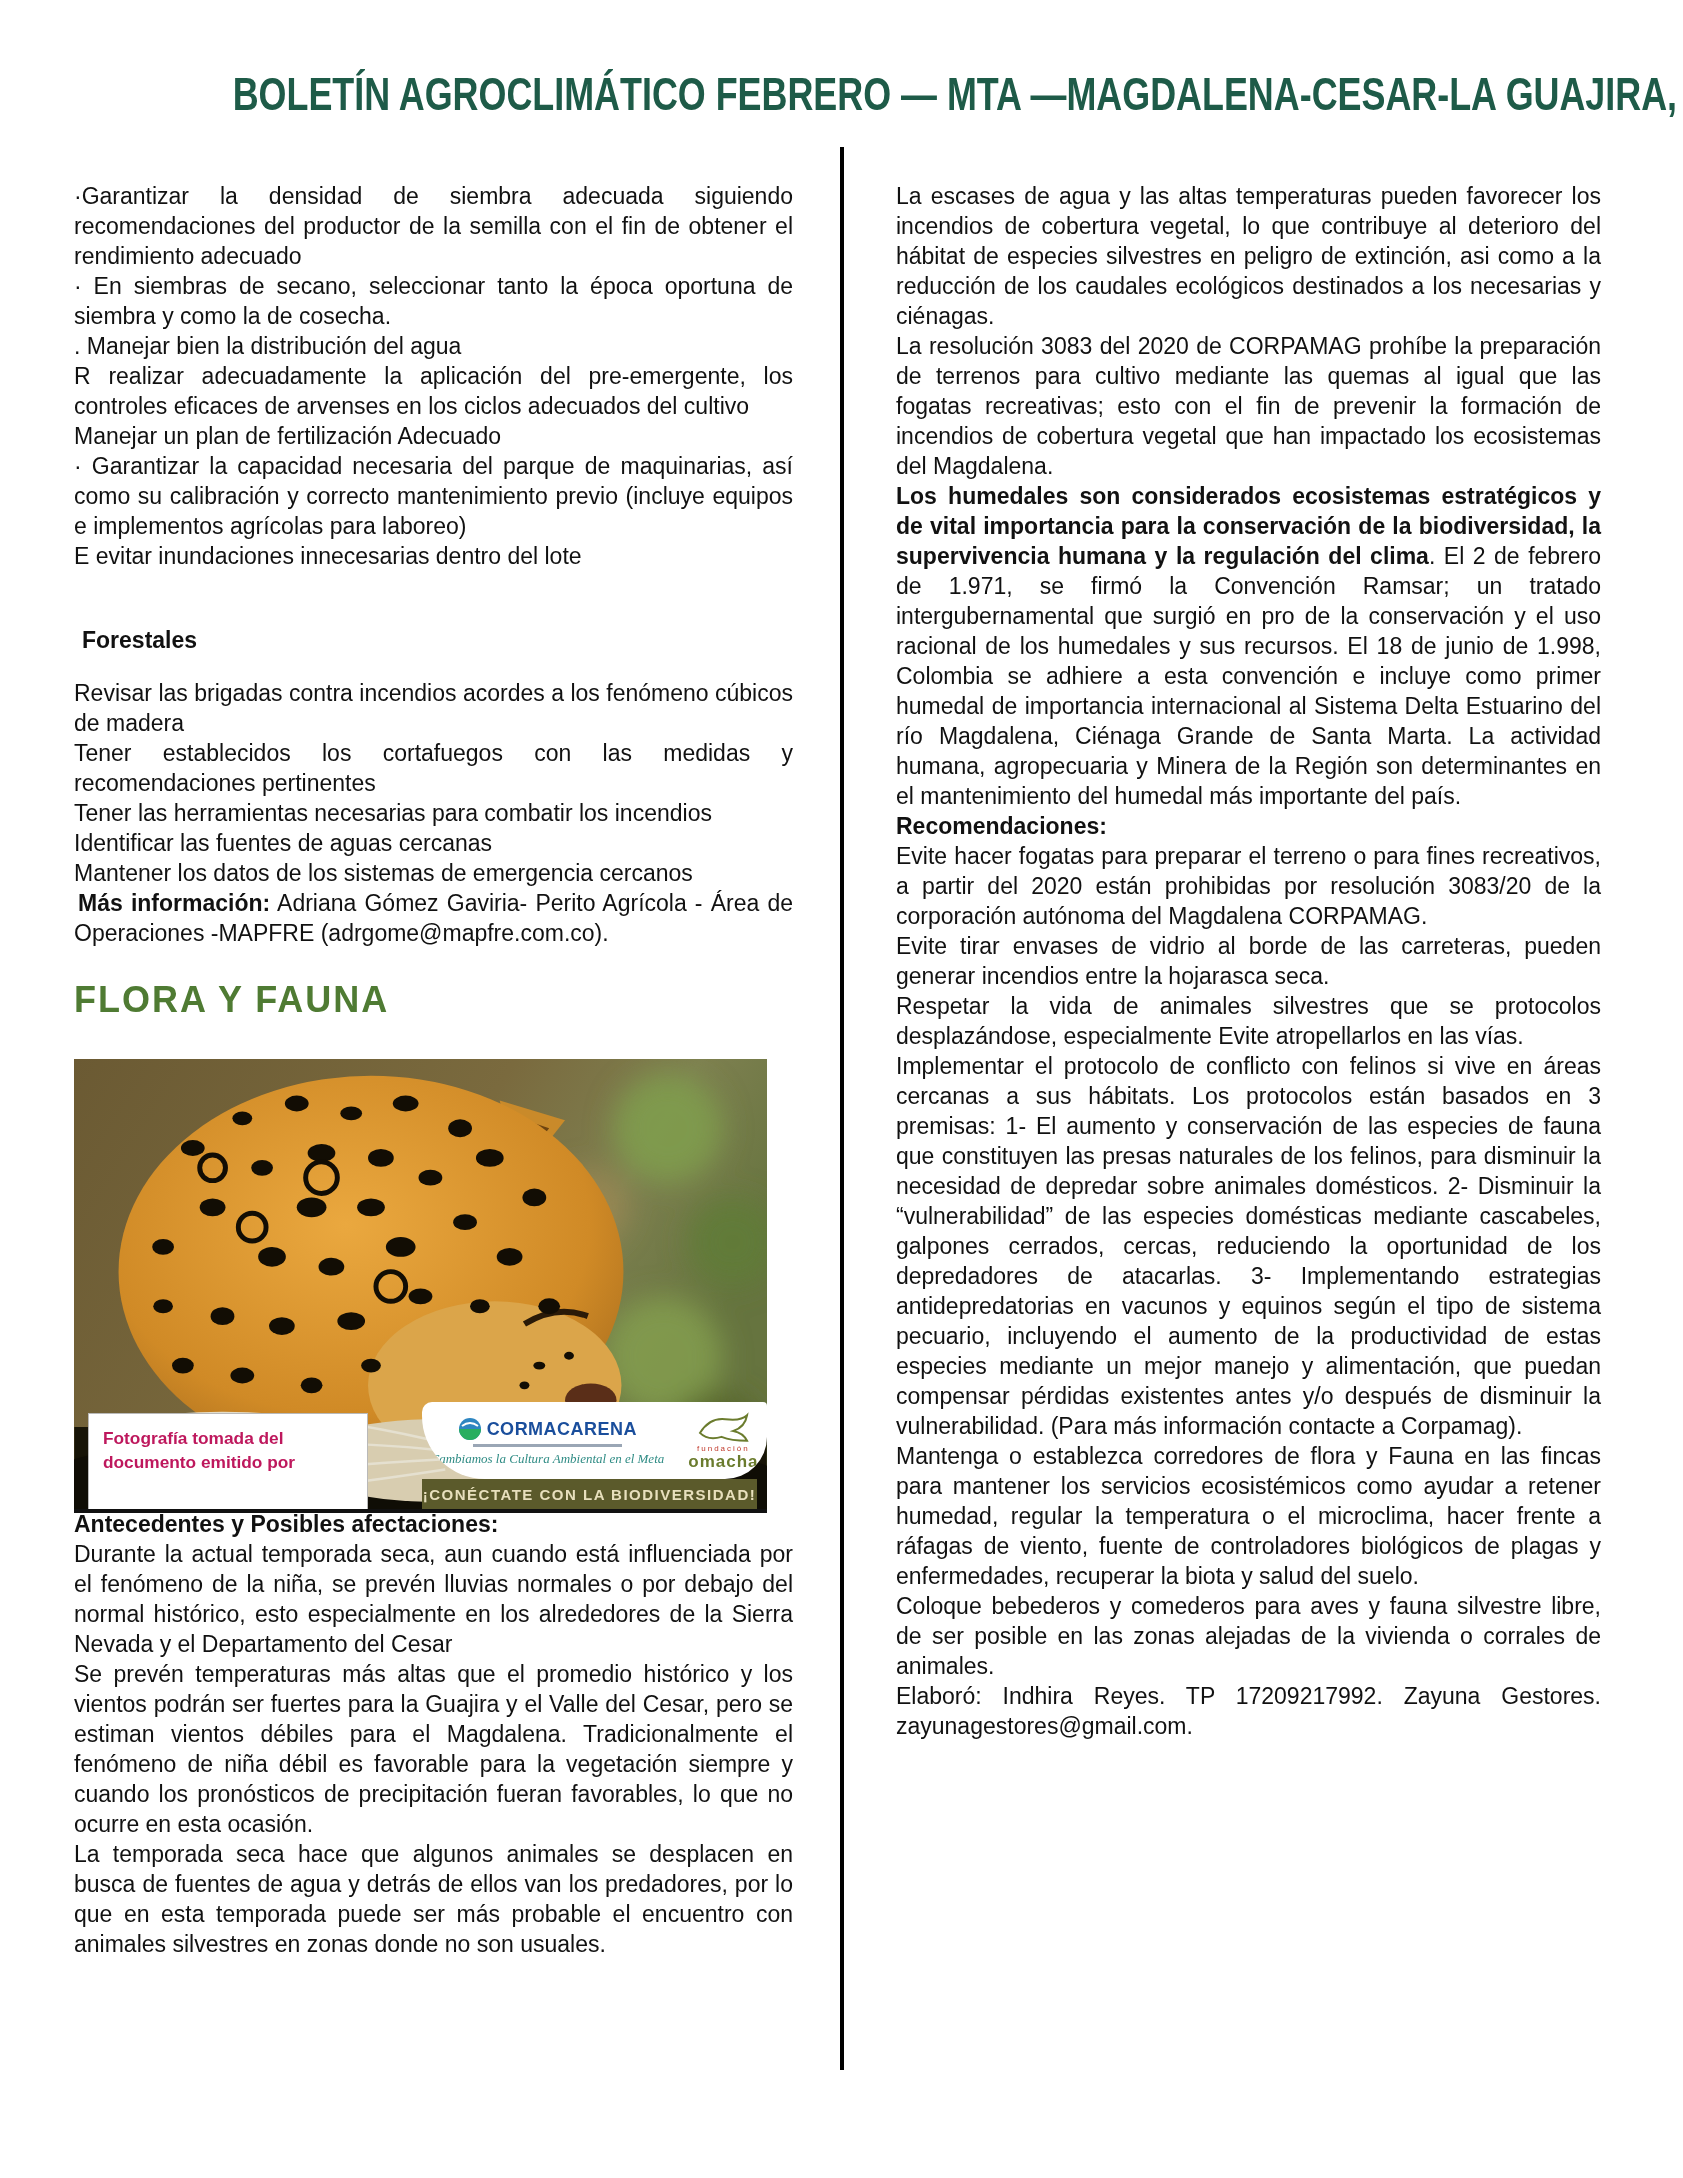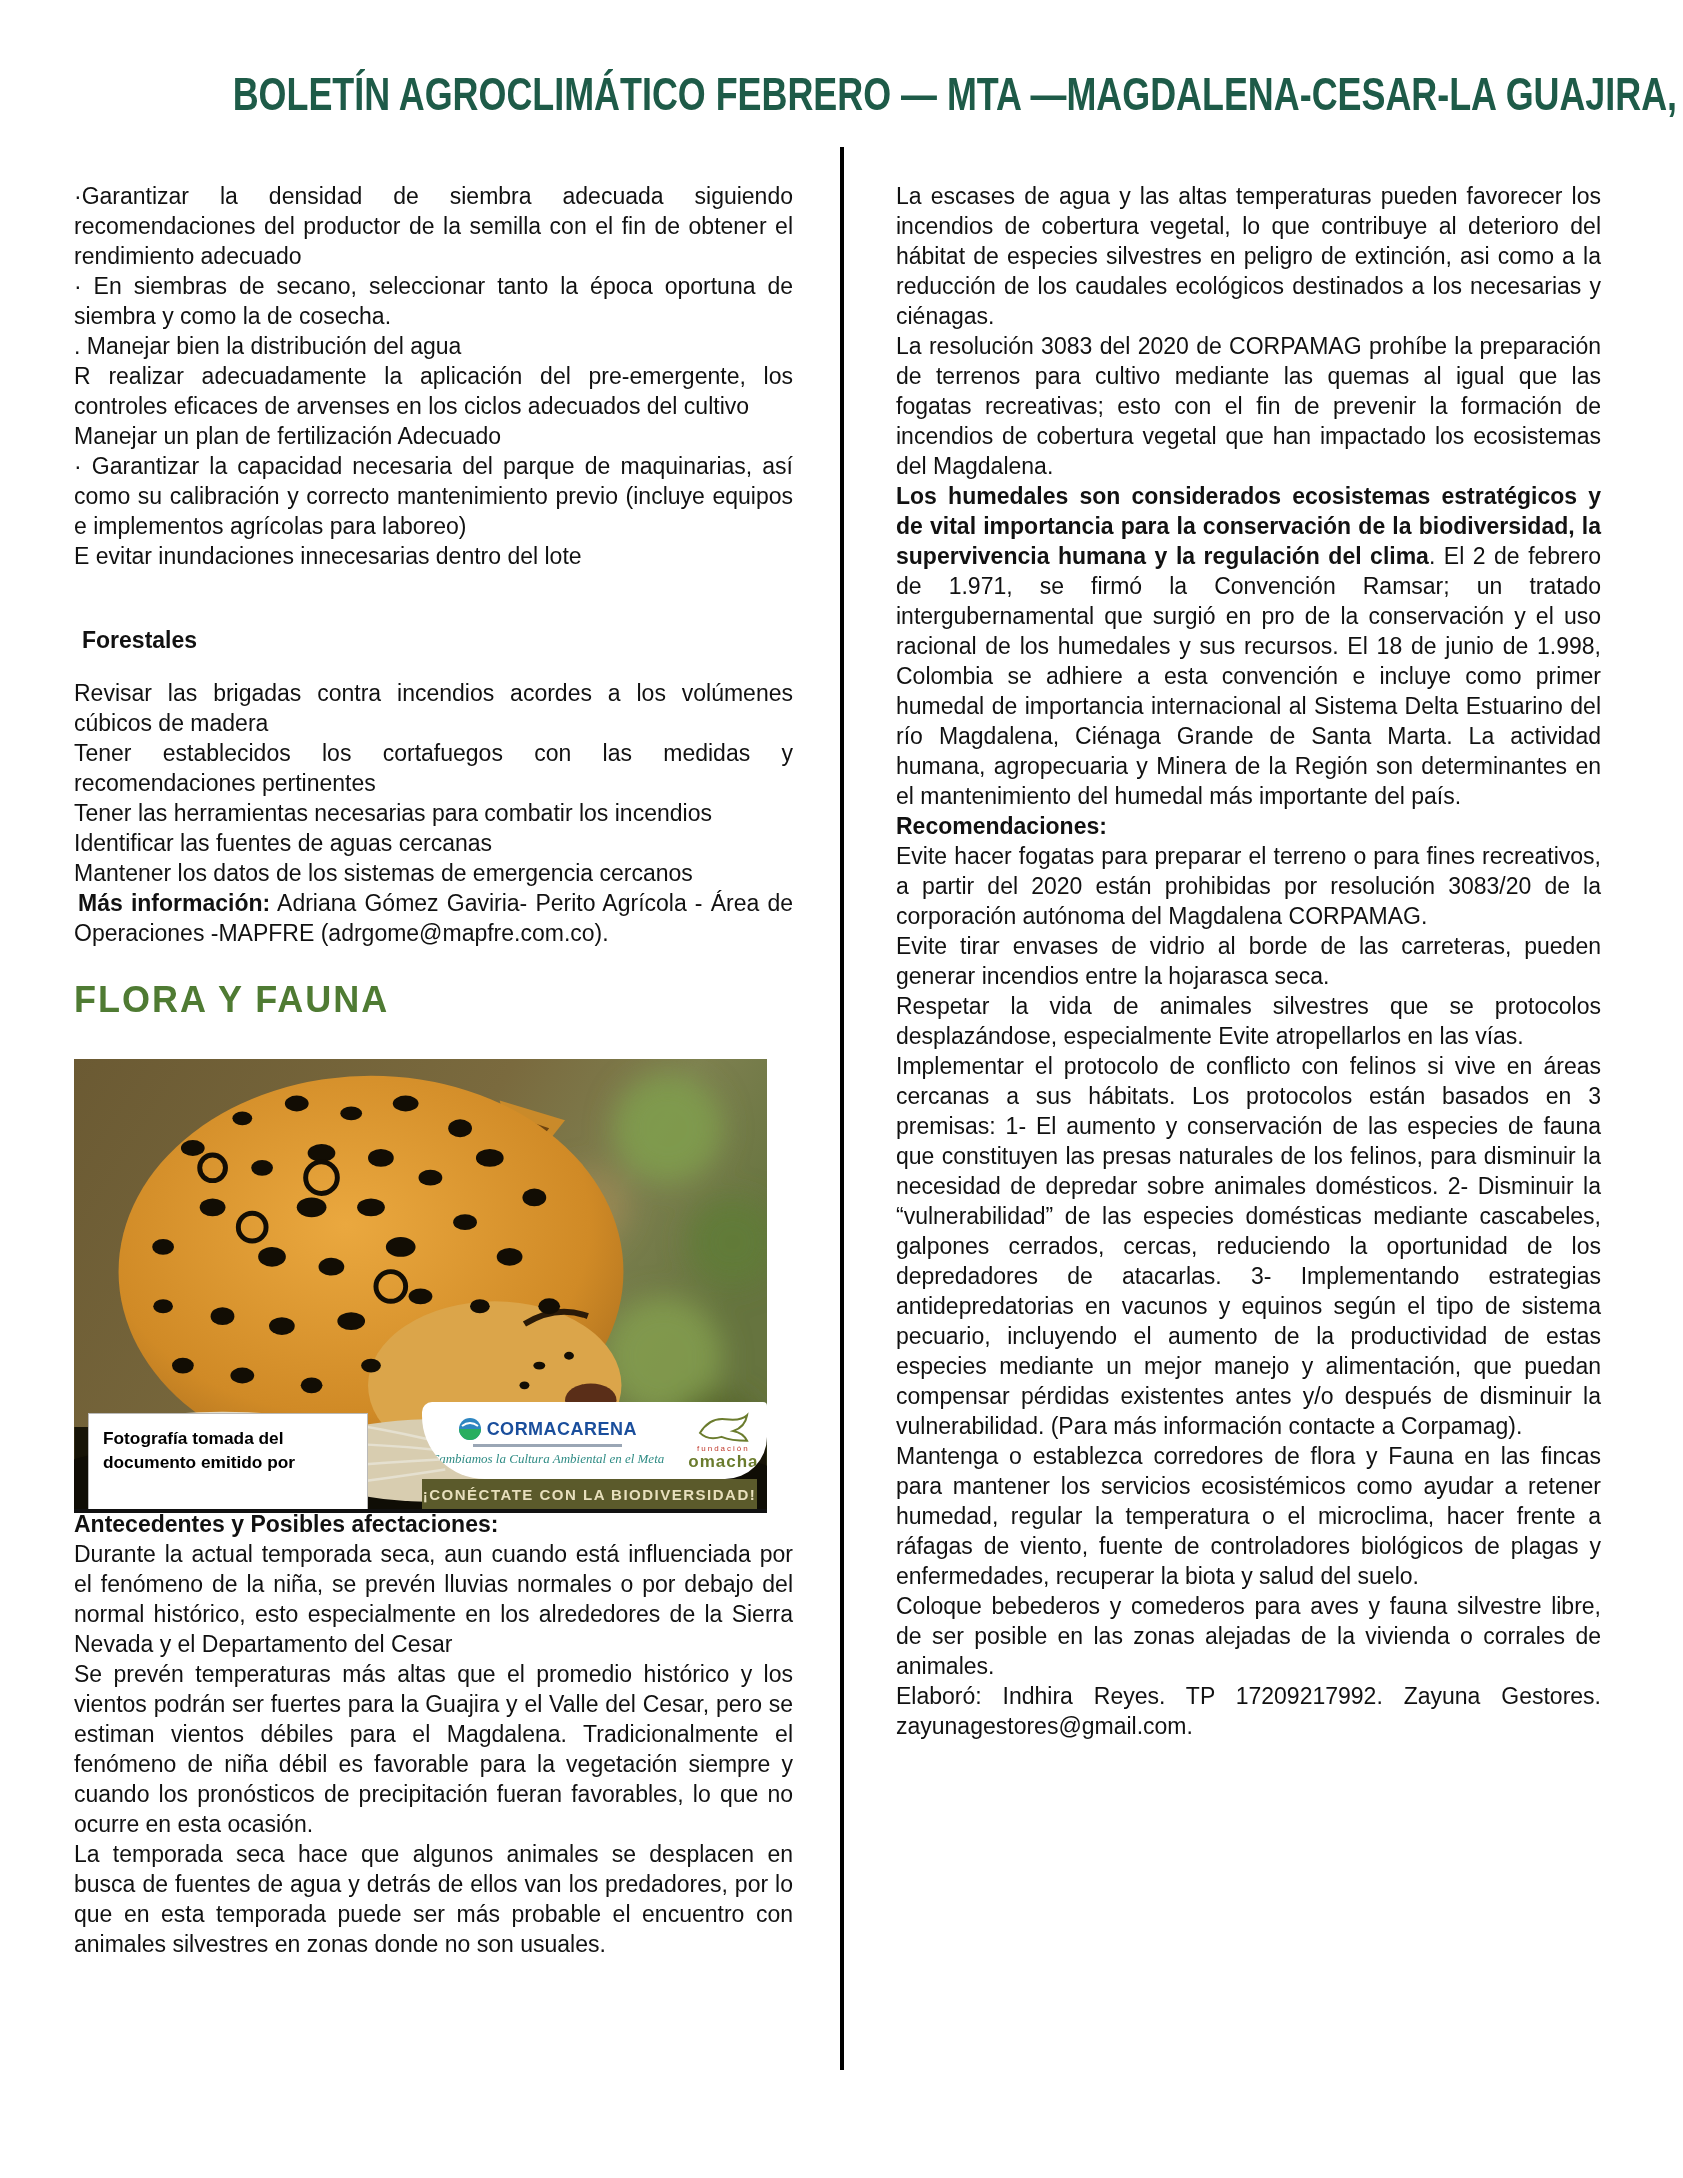--- a/index.html
+++ b/index.html
@@ -29,21 +29,21 @@
     line-height:48px;
   }
   
   .figure { position:relative; margin-top:35px; width:693px; height:450px; }
   .figure svg.photo { position:absolute; left:0; top:0; width:100%; height:100%; display:block; }
   .fig-underline { position:absolute; left:0; right:0; bottom:-4px; height:4px; background:#111; }
   .caption-box {
     position:absolute; left:14px; top:354px; width:280px; bottom:0;
     background:#ffffff; border:1px solid #b9b9b9; border-bottom:none;
     padding:12px 14px; box-sizing:border-box;
-    font-weight:bold; font-size:17.3px; line-height:24px; color:#000000; text-align:left;
+    font-weight:bold; font-size:17.3px; line-height:24px; color:#be185d; text-align:left;
   }
   .logos-box {
     position:absolute; left:348px; right:0; top:343px; height:77px;
     background:#ffffff; border-radius:10px 4px 42px 63px;
     display:flex; align-items:center; justify-content:center; gap:24px; overflow:hidden;
   }
   .corma { display:flex; flex-direction:column; align-items:center; line-height:1; }
   .corma-row { display:flex; align-items:center; gap:5px; }
   .corma-name { font-weight:bold; font-size:18px; color:#1a4e9c; letter-spacing:0.5px; }
   .corma-sub { width:149px; height:3px; background:#9aa6b5; margin-top:3px; }
@@ -76,21 +76,21 @@
   <div class="col col-left">
     <p class="body">·Garantizar la densidad de siembra adecuada siguiendo recomendaciones del productor de la semilla con el fin de obtener el rendimiento adecuado</p>
     <p class="body">· En siembras de secano, seleccionar tanto la época oportuna de siembra y como la de cosecha.</p>
     <p class="body">. Manejar bien la distribución del agua</p>
     <p class="body">R realizar adecuadamente la aplicación del pre-emergente, los controles eficaces de arvenses en los ciclos adecuados del cultivo</p>
     <p class="body">Manejar un plan de fertilización Adecuado</p>
     <p class="body">· Garantizar la capacidad necesaria del parque de maquinarias, así como su calibración y correcto mantenimiento previo (incluye equipos e implementos agrícolas para laboreo)</p>
     <p class="body">E evitar inundaciones innecesarias dentro del lote</p>
 
     <p class="forestales-h">Forestales</p>
-    <p class="body">Revisar las brigadas contra incendios acordes a los volúmenes cúbicos de madera</p>
+    <p class="body">Revisar las brigadas contra incendios acordes a los fenómeno cúbicos de madera</p>
     <p class="body">Tener establecidos los cortafuegos con las medidas y recomendaciones pertinentes</p>
     <p class="body">Tener las herramientas necesarias para combatir los incendios</p>
     <p class="body">Identificar las fuentes de aguas cercanas</p>
     <p class="body">Mantener los datos de los sistemas de emergencia cercanos</p>
 
     <p class="body masinfo"><span class="lbl">Más información:</span><span> Adriana Gómez Gaviria- Perito Agrícola - Área de Operaciones -MAPFRE (adrgome@mapfre.com.co).</span></p>
 
     <div class="flora-h">FLORA Y FAUNA</div>
 
     <div class="figure">

